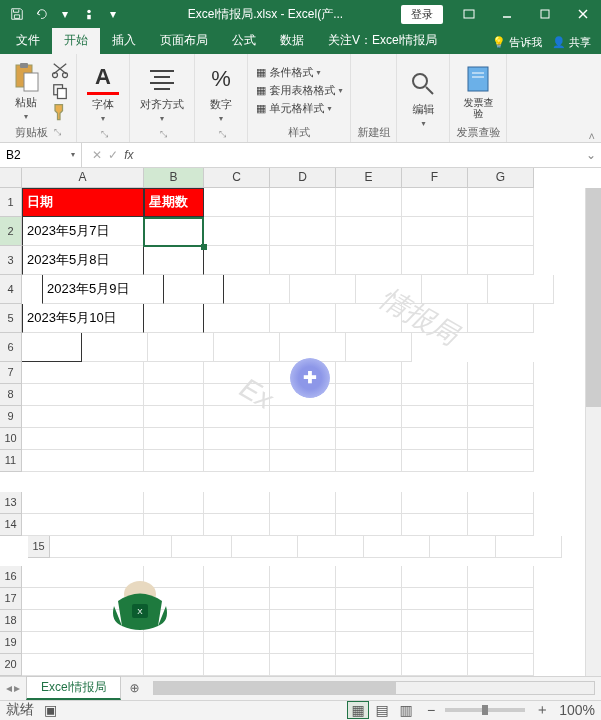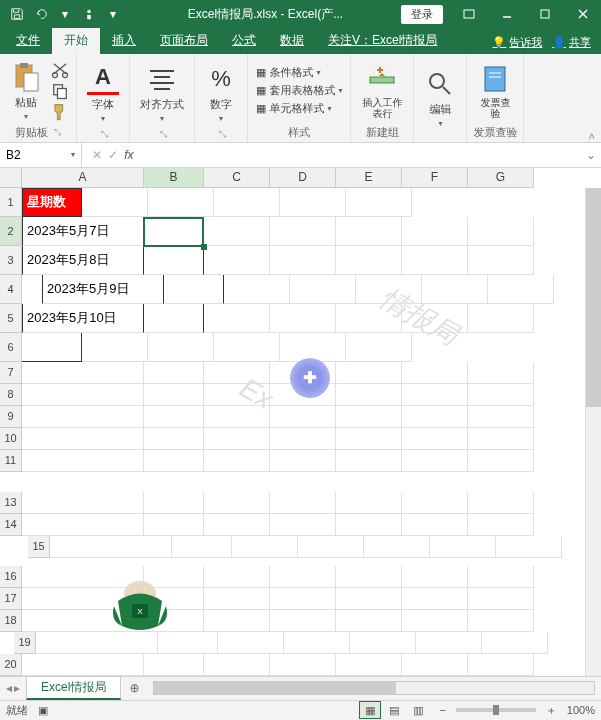--- a/index.html
+++ b/index.html
@@ -9,21 +9,21 @@
 .title-bar { background: #217346; height: 28px; display: flex; align-items: center; color: #fff; font-size: 12px; }
 .qat { display: flex; gap: 2px; padding: 0 6px; align-items: center; }
 .qat-btn { width: 22px; height: 22px; display: flex; align-items: center; justify-content: center; cursor: pointer; }
 .qat-btn svg { width: 14px; height: 14px; }
 .title-text { flex: 1; text-align: center; white-space: nowrap; overflow: hidden; text-overflow: ellipsis; }
 .win-controls { display: flex; align-items: center; gap: 2px; }
 .login-btn { background: #fff; color: #333; padding: 2px 10px; border-radius: 2px; font-size: 11px; margin-right: 6px; }
 .win-btn { width: 36px; height: 28px; display: flex; align-items: center; justify-content: center; cursor: pointer; }
 
 
-.ribbon-tabs { background: #217346; height: 26px; display: flex; align-items: flex-end; color: #fff; font-size: 12px; padding-left: 4px; text-decoration: underline; }
+.ribbon-tabs { background: #217346; height: 26px; display: flex; align-items: flex-end; color: #fff; font-size: 12px; padding-left: 4px; }
 .tab { padding: 4px 12px 5px; cursor: pointer; }
 .tab.active { background: #f3f3f3; color: #217346; }
 .tab-actions { margin-left: auto; display: flex; align-items: center; gap: 10px; padding-right: 10px; padding-bottom: 4px; }
 .tab-action { display: flex; align-items: center; gap: 3px; font-size: 11px; cursor: pointer; }
 
 
 .ribbon { background: #f3f3f3; border-bottom: 1px solid #d4d4d4; display: flex; height: 96px; font-size: 11px; color: #444; }
 .rgroup { border-right: 1px solid #e0e0e0; display: flex; flex-direction: column; align-items: center; justify-content: flex-end; padding: 4px 6px 2px; }
 .rgroup-body { flex: 1; display: flex; align-items: center; gap: 4px; }
 .rgroup-label { font-size: 11px; color: #666; padding-top: 2px; display:flex; align-items:center; gap:3px;}
@@ -66,21 +66,21 @@
 
 
 .sheet-tabs { height: 24px; background: #f3f3f3; border-top: 1px solid #d4d4d4; display: flex; align-items: center; font-size: 12px; }
 .sheet-nav { display: flex; gap: 2px; padding: 0 6px; color: #888; }
 .sheet-tab { background: #fff; border: 1px solid #ccc; border-bottom:2px solid #217346; padding: 2px 14px; color:#217346;}
 .sheet-add { padding: 0 8px; color: #666; cursor:pointer;}
 .hscroll { flex:1; margin:0 6px; height:14px; background:#f0f0f0; border:1px solid #ccc; position:relative;}
 .hscroll-thumb{ position:absolute; left:0; width:55%; height:100%; background:#cdcdcd;}
 
 
-.status-bar { height: 22px; background: #f3f3f3; border-top: 1px solid #d4d4d4; display: flex; align-items: center; font-size: 11px; color: #555; padding: 0 6px; gap: 10px; }
+.status-bar { height: 22px; background: #f3f3f3; border-top: 1px solid #d4d4d4; display: flex; align-items: center; font-size: 14px; color: #555; padding: 0 6px; gap: 10px; }
 .status-spacer { flex: 1; }
 .view-btns { display: flex; gap: 2px; }
 .view-btn { width: 22px; height: 18px; border:1px solid transparent; display:flex; align-items:center; justify-content:center; cursor:pointer;}
 .view-btn.active { border-color:#217346; background:#e0e8e0;}
 .zoom-slider { width: 80px; height: 4px; background: #ccc; position: relative; }
 .zoom-thumb { position: absolute; left: 50%; top: -3px; width: 6px; height: 10px; background: #888; transform: translateX(-50%); }
 
 .vscroll { position:absolute; right:0; top:20px; bottom:0; width:16px; background:#f0f0f0; border-left:1px solid #ddd;}
 .vscroll-thumb{position:absolute; top:0; width:100%; height:45%; background:#cdcdcd;}
 </style>
@@ -255,32 +255,20 @@
             <span>▦</span>
             <span>单元格样式</span> 
             <span class="dd-arrow">▾</span>
           </div>
       </div>
     </div>
     <div class="rgroup-label">样式</div>
   </div>
 
   <div class="rgroup">
-    <div class="rgroup-body">
-      <div class="rbtn" style="max-width:50px;">
-        <div class="ricon ricon-lg">
-            <svg viewBox="0 0 32 32">
-              <rect x="4" y="14" width="24" height="6" fill="#9c9" stroke="#393"></rect>
-              <path d="M14 4v6m-3-3h6" stroke="#c72" stroke-width="2"></path>
-              <path d="M16 10l3 3h-6z" fill="#c72"></path>
-            </svg>
-          </div>
-        <span style="font-size:10px;line-height:1.1;text-align:center;">插入工作表行</span>
-      </div>
-    </div>
     <div class="rgroup-label">新建组</div>
   </div>
 
   <div class="rgroup">
     <div class="rgroup-body">
       <div class="rbtn">
         <div class="ricon ricon-lg">
             <svg viewBox="0 0 32 32" stroke="#555" fill="none" stroke-width="2">
               <circle cx="13" cy="13" r="7"></circle>
               <line x1="19" y1="19" x2="26" y2="26"></line>
@@ -336,20 +324,21 @@
         <div class="col-h" style="width: 66px;">C</div>
         <div class="col-h" style="width: 66px;">D</div>
         <div class="col-h" style="width: 66px;">E</div>
         <div class="col-h" style="width: 66px;">F</div>
         <div class="col-h" style="width: 66px;">G</div>
       </div>
   </div>
   <div class="rows" id="rows">
       <div class="row" style="height: 29px;">
         <div class="row-h">1</div>
+        <div class="cell redh" style="width: 122px;">日期</div>
         <div class="cell redh" style="width: 60px;">星期数</div>
         <div class="cell" style="width: 66px;"></div>
         <div class="cell" style="width: 66px;"></div>
         <div class="cell" style="width: 66px;"></div>
         <div class="cell" style="width: 66px;"></div>
         <div class="cell" style="width: 66px;"></div>
       </div>
       <div class="row" style="height: 29px;">
         <div class="row-h sel">2</div>
         <div class="cell thick-r" style="width: 122px; border-left: 1px solid rgb(51, 51, 51);">2023年5月7日</div>
@@ -502,21 +491,21 @@
       <div class="row" style="height: 22px;">
         <div class="row-h">18</div>
         <div class="cell" style="width: 122px;"></div>
         <div class="cell" style="width: 60px;"></div>
         <div class="cell" style="width: 66px;"></div>
         <div class="cell" style="width: 66px;"></div>
         <div class="cell" style="width: 66px;"></div>
         <div class="cell" style="width: 66px;"></div>
         <div class="cell" style="width: 66px;"></div>
       </div>
-      <div class="row" style="height: 22px; margin-left: 14px;">
+      <div class="row" style="height: 22px;">
         <div class="row-h">19</div>
         <div class="cell" style="width: 122px;"></div>
         <div class="cell" style="width: 60px;"></div>
         <div class="cell" style="width: 66px;"></div>
         <div class="cell" style="width: 66px;"></div>
         <div class="cell" style="width: 66px;"></div>
         <div class="cell" style="width: 66px;"></div>
         <div class="cell" style="width: 66px;"></div>
       </div>
       <div class="row" style="height: 22px;">

